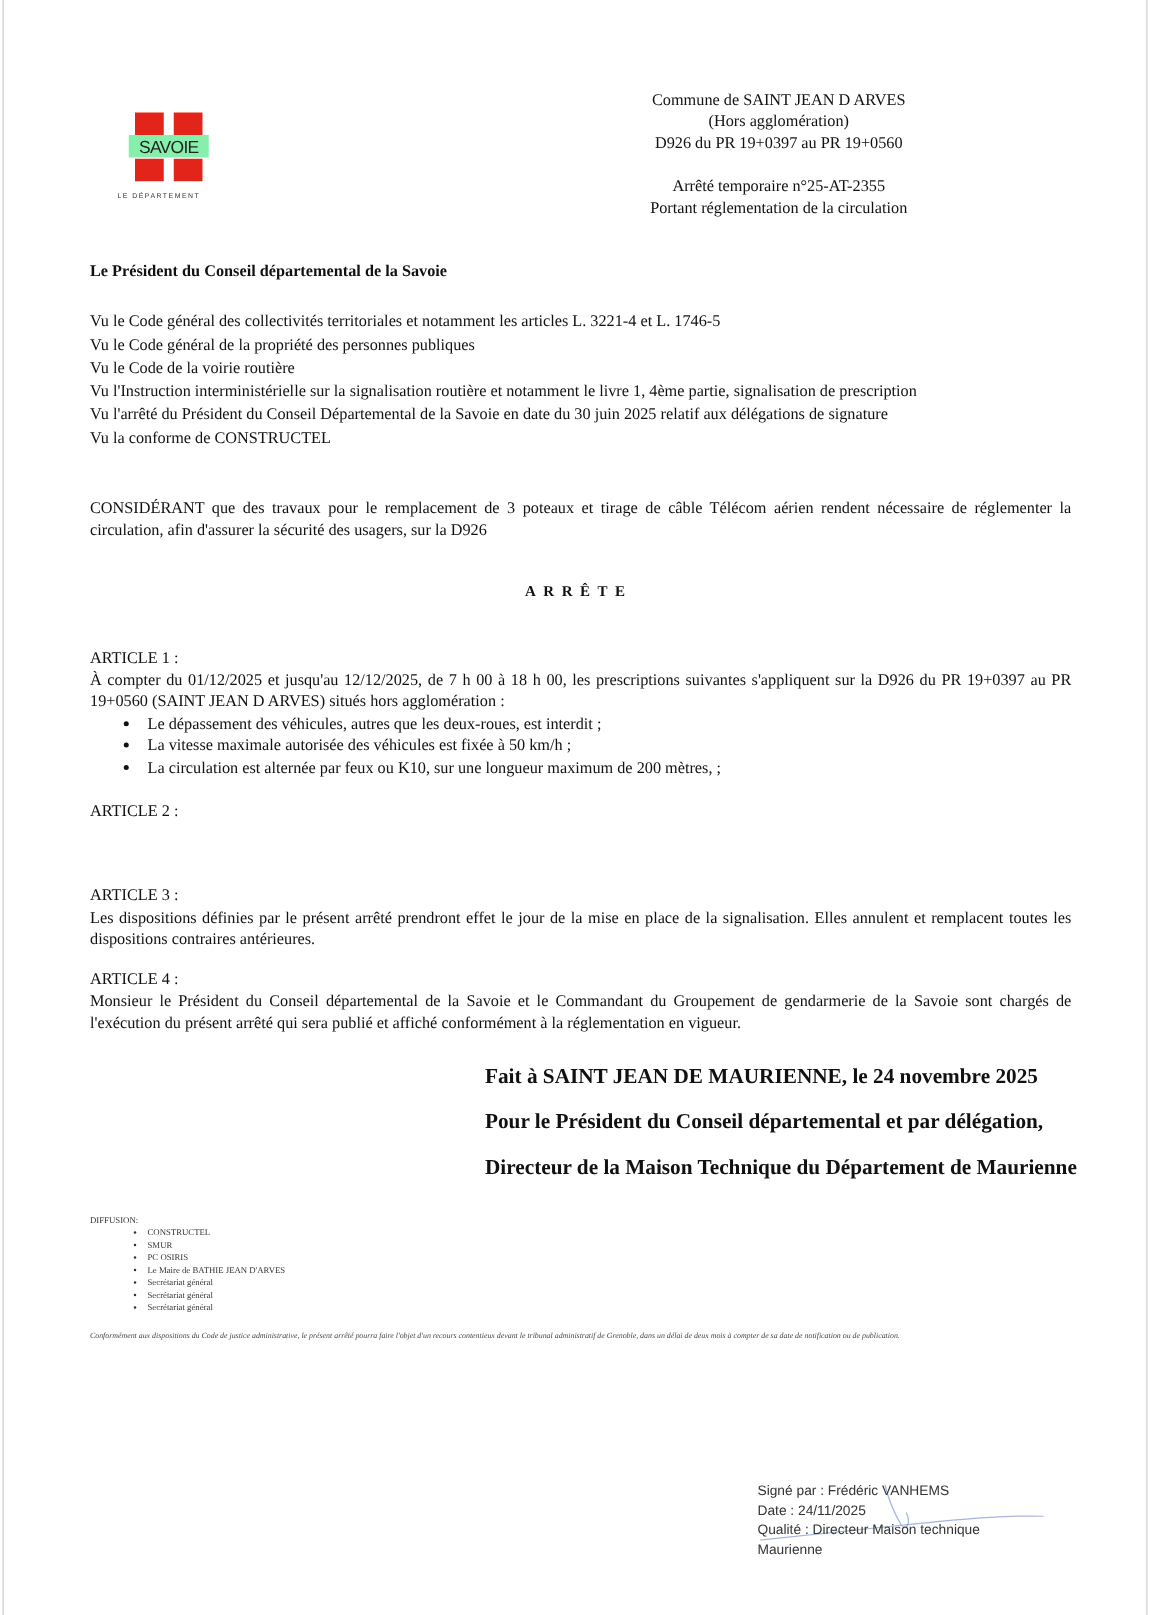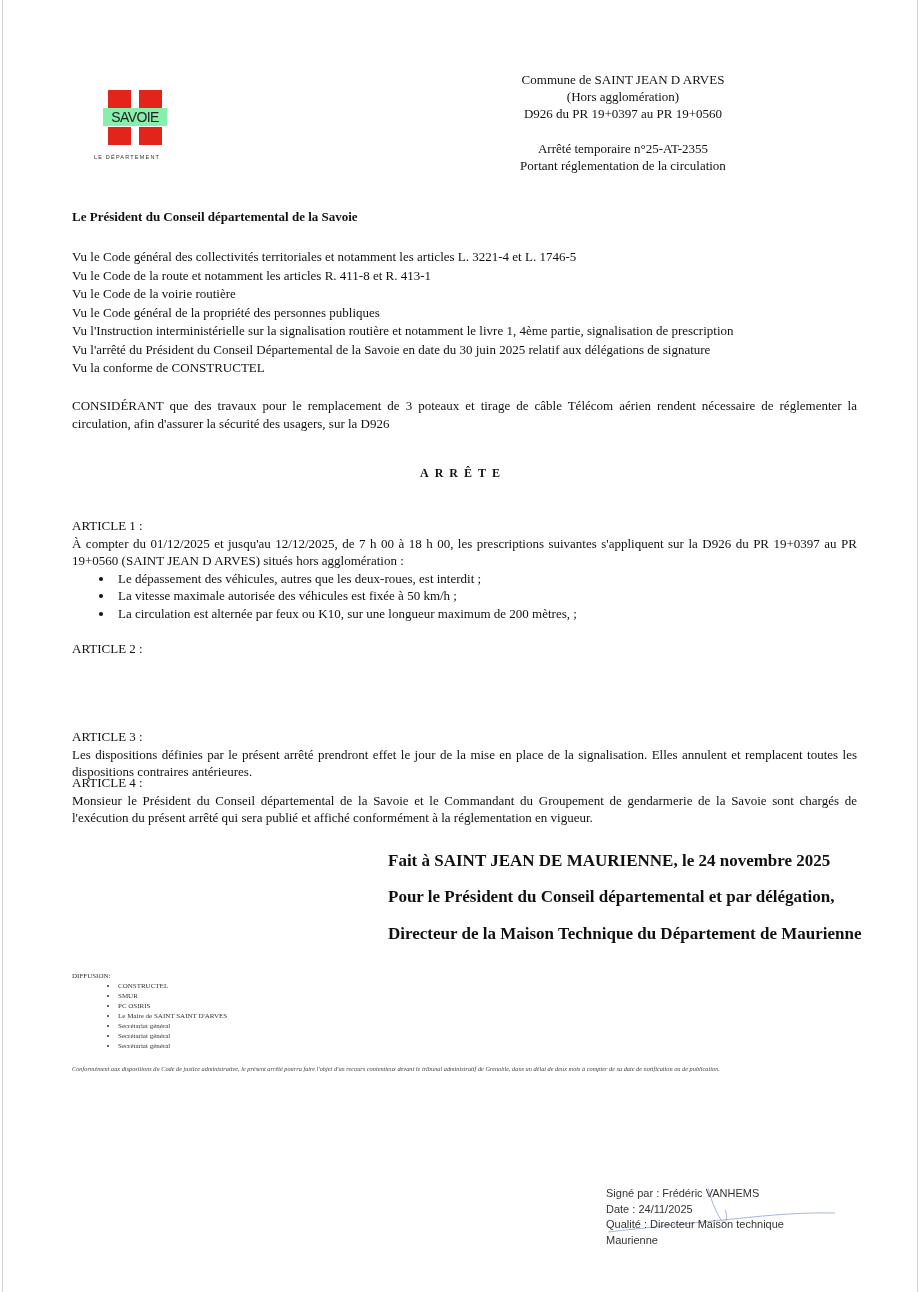--- a/index.html
+++ b/index.html
@@ -25,21 +25,21 @@
   .visas { left: 69px; top: 248px; font-size: 13px; line-height: 18.5px; }
   .considerant { left: 69px; top: 397px; width: 785px; font-size: 13px; line-height: 18px; text-align: justify; }
   .arrete-title { left: 0; width: 920px; top: 466px; text-align: center; font-weight: bold; font-size: 12px; letter-spacing: 6px; }
 
   .article { left: 69px; width: 785px; font-size: 13px; line-height: 17.5px; text-align: justify; }
   .article .ahead { font-weight: normal; }
   .article ul { margin: 0; padding-left: 42px; }
   .article li { list-style: disc; padding-left: 4px; }
   .art1 { top: 517px; }
   .art2 { top: 640px; }
-  .art3 { top: 707px; margin-top: 21px; }
+  .art3 { top: 707px; }
   .art4 { top: 774px; }
 
   .sign-block { left: 385px; font-weight: bold; font-size: 17px; }
   .fait { top: 851px; }
   .pour { top: 887px; }
   .directeur { top: 924px; }
 
   .diffusion { left: 69px; top: 971px; font-size: 7px; line-height: 10px; color: #333; }
   .diffusion ul { margin: 0; padding-left: 46px; }
   .diffusion li { list-style: disc; }
@@ -69,23 +69,22 @@
     <div>D926 du PR 19+0397 au PR 19+0560</div>
     <div class="gap"></div>
     <div>Arrêté temporaire n°25-AT-2355</div>
     <div>Portant réglementation de la circulation</div>
   </div>
 
   <div class="abs president">Le Président du Conseil départemental de la Savoie</div>
 
   <div class="abs visas">
     <div>Vu le Code général des collectivités territoriales et notamment les articles L. 3221-4 et L. 1746-5</div>
-    <div>Vu le Code de la route et notamment les articles R. 411-8 et R. 413-1</div>
+    <div>Vu le Code général de la propriété des personnes publiques</div>
     <div>Vu le Code de la voirie routière</div>
-    <div>Vu le Code général de la propriété des personnes publiques</div>
     <div>Vu l'Instruction interministérielle sur la signalisation routière et notamment le livre 1, 4ème partie, signalisation de prescription</div>
     <div>Vu l'arrêté du Président du Conseil Départemental de la Savoie en date du 30 juin 2025 relatif aux délégations de signature</div>
     <div>Vu la conforme de CONSTRUCTEL</div>
   </div>
 
   <div class="abs considerant">CONSIDÉRANT que des travaux pour le remplacement de 3 poteaux et tirage de câble Télécom aérien rendent nécessaire de réglementer la circulation, afin d'assurer la sécurité des usagers, sur la D926</div>
 
   <div class="abs arrete-title">ARRÊTE</div>
 
   <div class="abs article art1">
@@ -115,21 +114,21 @@
   <div class="abs sign-block fait">Fait à SAINT JEAN DE MAURIENNE, le 24 novembre 2025</div>
   <div class="abs sign-block pour">Pour le Président du Conseil départemental et par délégation,</div>
   <div class="abs sign-block directeur">Directeur de la Maison Technique du Département de Maurienne</div>
 
   <div class="abs diffusion">
     <div>DIFFUSION:</div>
     <ul>
       <li>CONSTRUCTEL</li>
       <li>SMUR</li>
       <li>PC OSIRIS</li>
-      <li>Le Maire de SAINT SAINT D'ARVES</li>
+      <li>Le Maire de BATHIE JEAN D'ARVES</li>
       <li>Secrétariat général</li>
       <li>Secrétariat général</li>
       <li>Secrétariat général</li>
     </ul>
   </div>
 
   <div class="abs legal">Conformément aux dispositions du Code de justice administrative, le présent arrêté pourra faire l'objet d'un recours contentieux devant le tribunal administratif de Grenoble, dans un délai de deux mois à compter de sa date de notification ou de publication.</div>
 
   <svg class="abs sig-stroke" viewBox="0 0 240 70">
     <path d="M5 52 C 40 48, 80 44, 120 40 C 150 37, 190 32, 232 33" fill="none" stroke="#8fa3d6" stroke-width="1" opacity="0.8"></path>

